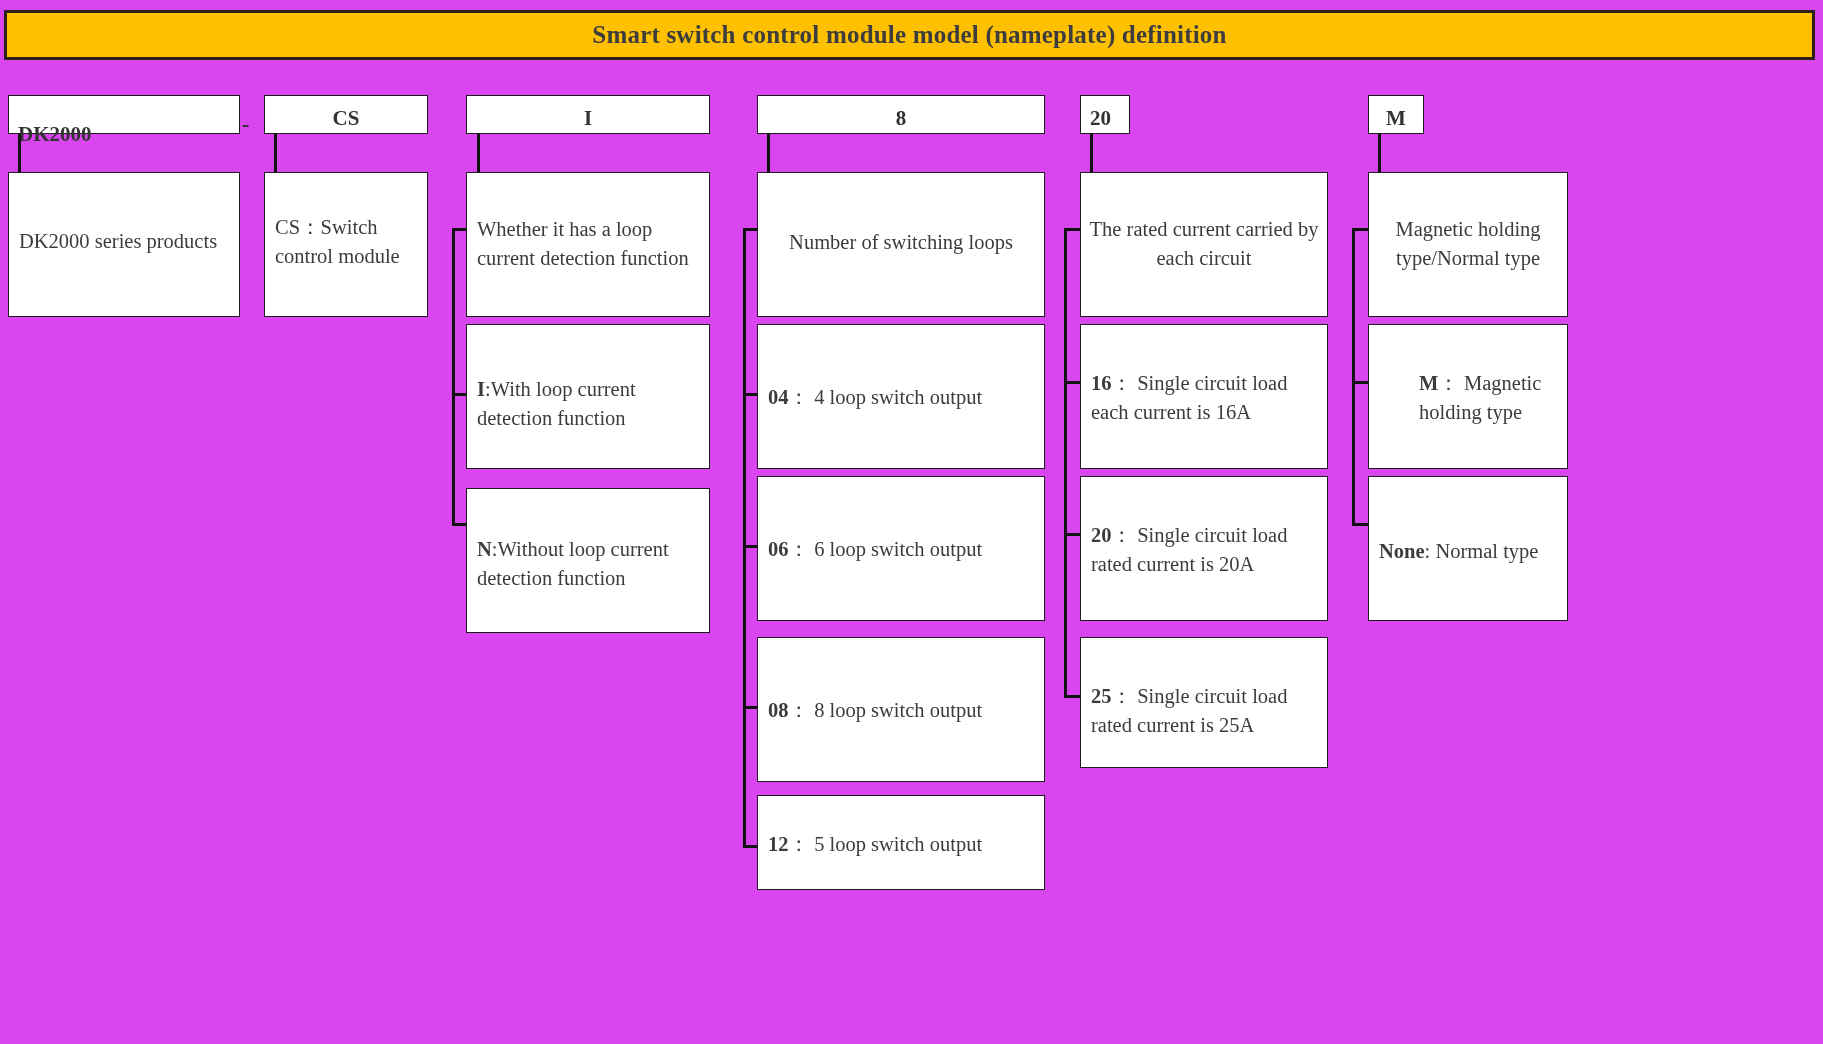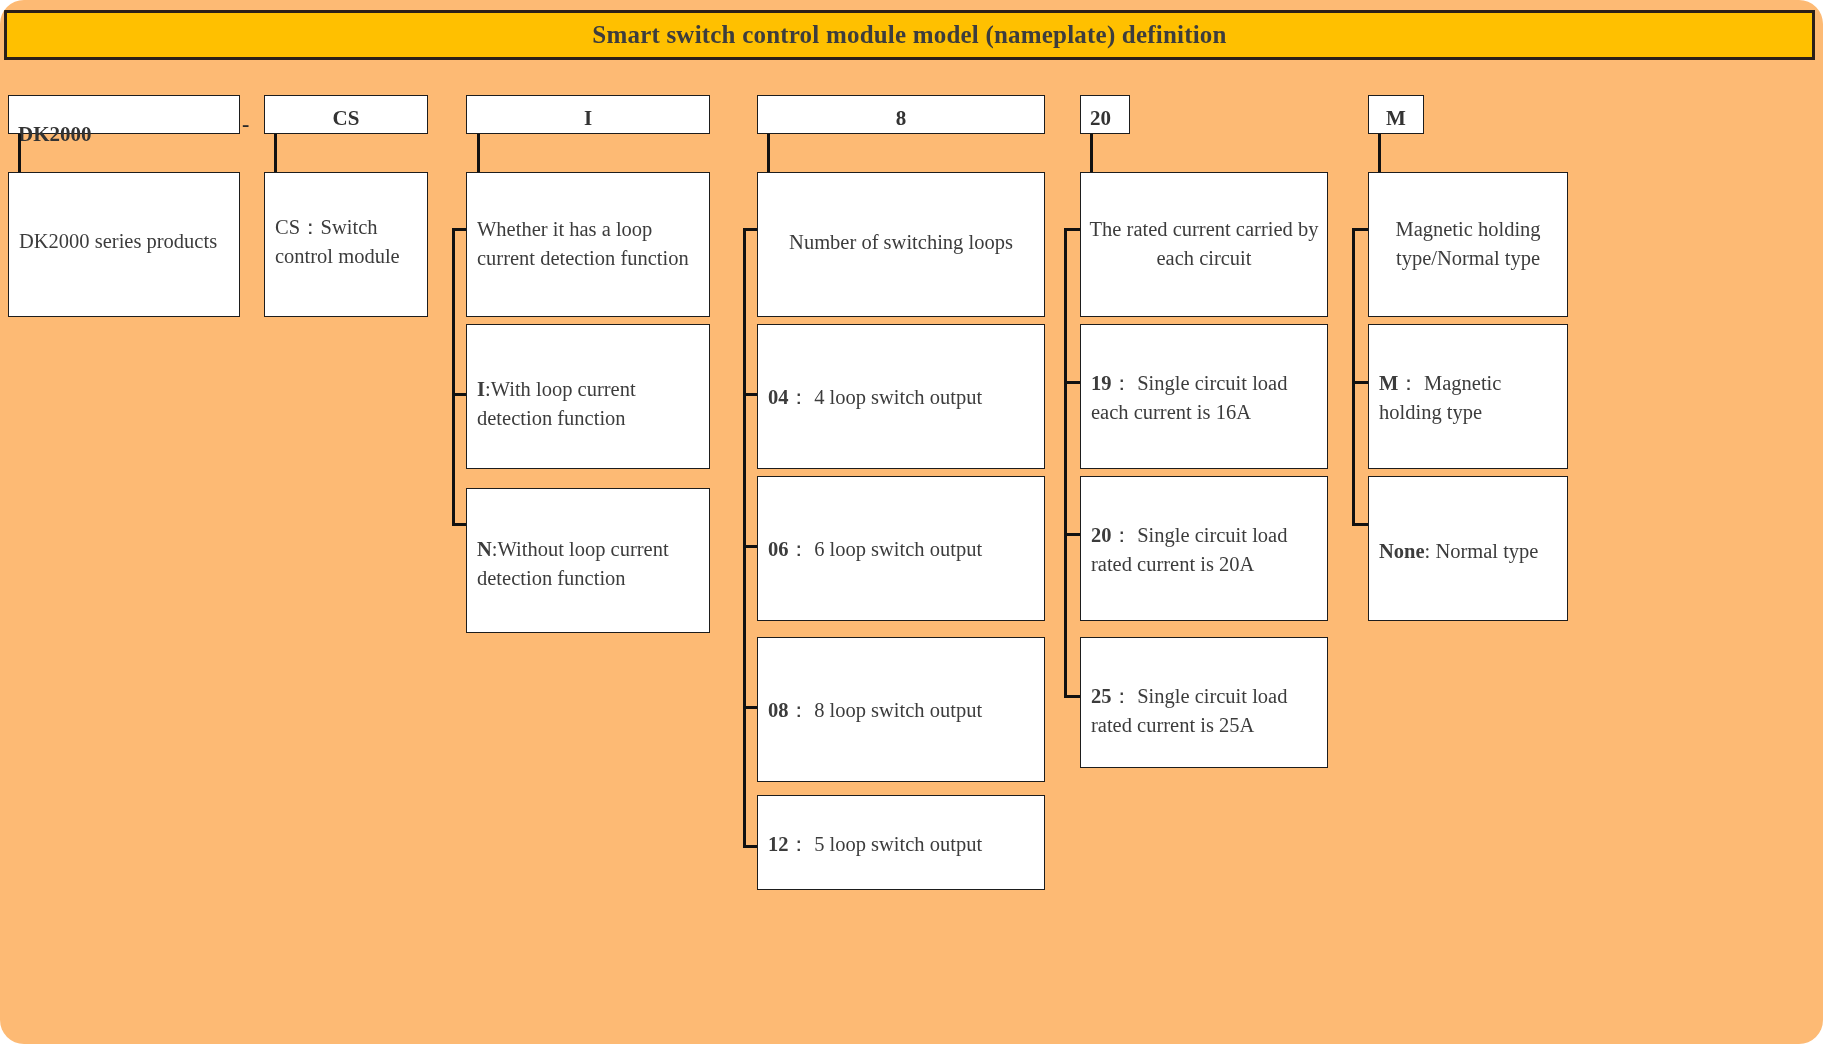--- a/index.html
+++ b/index.html
@@ -3,22 +3,21 @@
 <meta charset="utf-8">
 <style>
   html,body{margin:0;padding:0;background:#ffffff;}
   #root{
     position:relative;
     width:1823px;
     height:1044px;
     overflow:hidden;
     font-family:"Liberation Serif","DejaVu Serif",serif;
     color:#3a3a3a;
-    background:#fdba74;
-    border-radius:24px;
+    background:#d946ef;
   }
   
   .banner{
     position:absolute;
     left:4px; top:10px;
     width:1811px; height:50px;
     background:#FFC000;
     border:3px solid #2b2018;
     box-sizing:border-box;
     display:flex; align-items:center; justify-content:center;
@@ -169,21 +168,21 @@
   <div class="hline" style="left:1064px; top:228px; width:16px;"></div>
   <div class="hline" style="left:1064px; top:381px; width:16px;"></div>
   <div class="hline" style="left:1064px; top:533px; width:16px;"></div>
   <div class="hline" style="left:1064px; top:695px; width:16px;"></div>
 
   <div class="box center" style="left:1080px; top:172px; width:248px; height:145px;">
     <div class="txt" style="top:42px;">The rated current carried by each circuit</div>
   </div>
   <div class="box" style="left:1080px; top:324px; width:248px; height:145px;">
     <div class="txt" style="top:44px;">
-      <span class="strongpart">19</span><span>：</span>&nbsp;<span>Single circuit load each current is 16A</span>
+      <span class="strongpart">16</span><span>：</span>&nbsp;<span>Single circuit load each current is 16A</span>
     </div>
   </div>
   <div class="box" style="left:1080px; top:476px; width:248px; height:145px;">
     <div class="txt" style="top:44px;">
       <span class="strongpart">20</span><span>：</span>&nbsp;<span>Single circuit load rated current is 20A</span>
     </div>
   </div>
   <div class="box" style="left:1080px; top:637px; width:248px; height:131px;">
     <div class="txt" style="top:44px;">
       <span class="strongpart">25</span><span>：</span>&nbsp;<span>Single circuit load rated current is 25A</span>
@@ -197,21 +196,21 @@
 
   <div class="vline" style="left:1352px; top:228px; height:298px;"></div>
   <div class="hline" style="left:1352px; top:228px; width:16px;"></div>
   <div class="hline" style="left:1352px; top:381px; width:16px;"></div>
   <div class="hline" style="left:1352px; top:523px; width:16px;"></div>
 
   <div class="box center" style="left:1368px; top:172px; width:200px; height:145px;">
     <div class="txt" style="top:42px;">Magnetic holding type/Normal type</div>
   </div>
   <div class="box" style="left:1368px; top:324px; width:200px; height:145px;">
-    <div class="txt" style="top:44px;">
+    <div class="txt" style="top:44px;margin-left:40px;">
       <span class="strongpart">M</span><span>：</span>&nbsp;<span>Magnetic holding type</span>
     </div>
   </div>
   <div class="box" style="left:1368px; top:476px; width:200px; height:145px;">
     <div class="txt" style="top:60px;">
       <span class="strongpart">None</span><span>:</span>&nbsp;<span>Normal type</span>
     </div>
   </div>
 
 </div>

